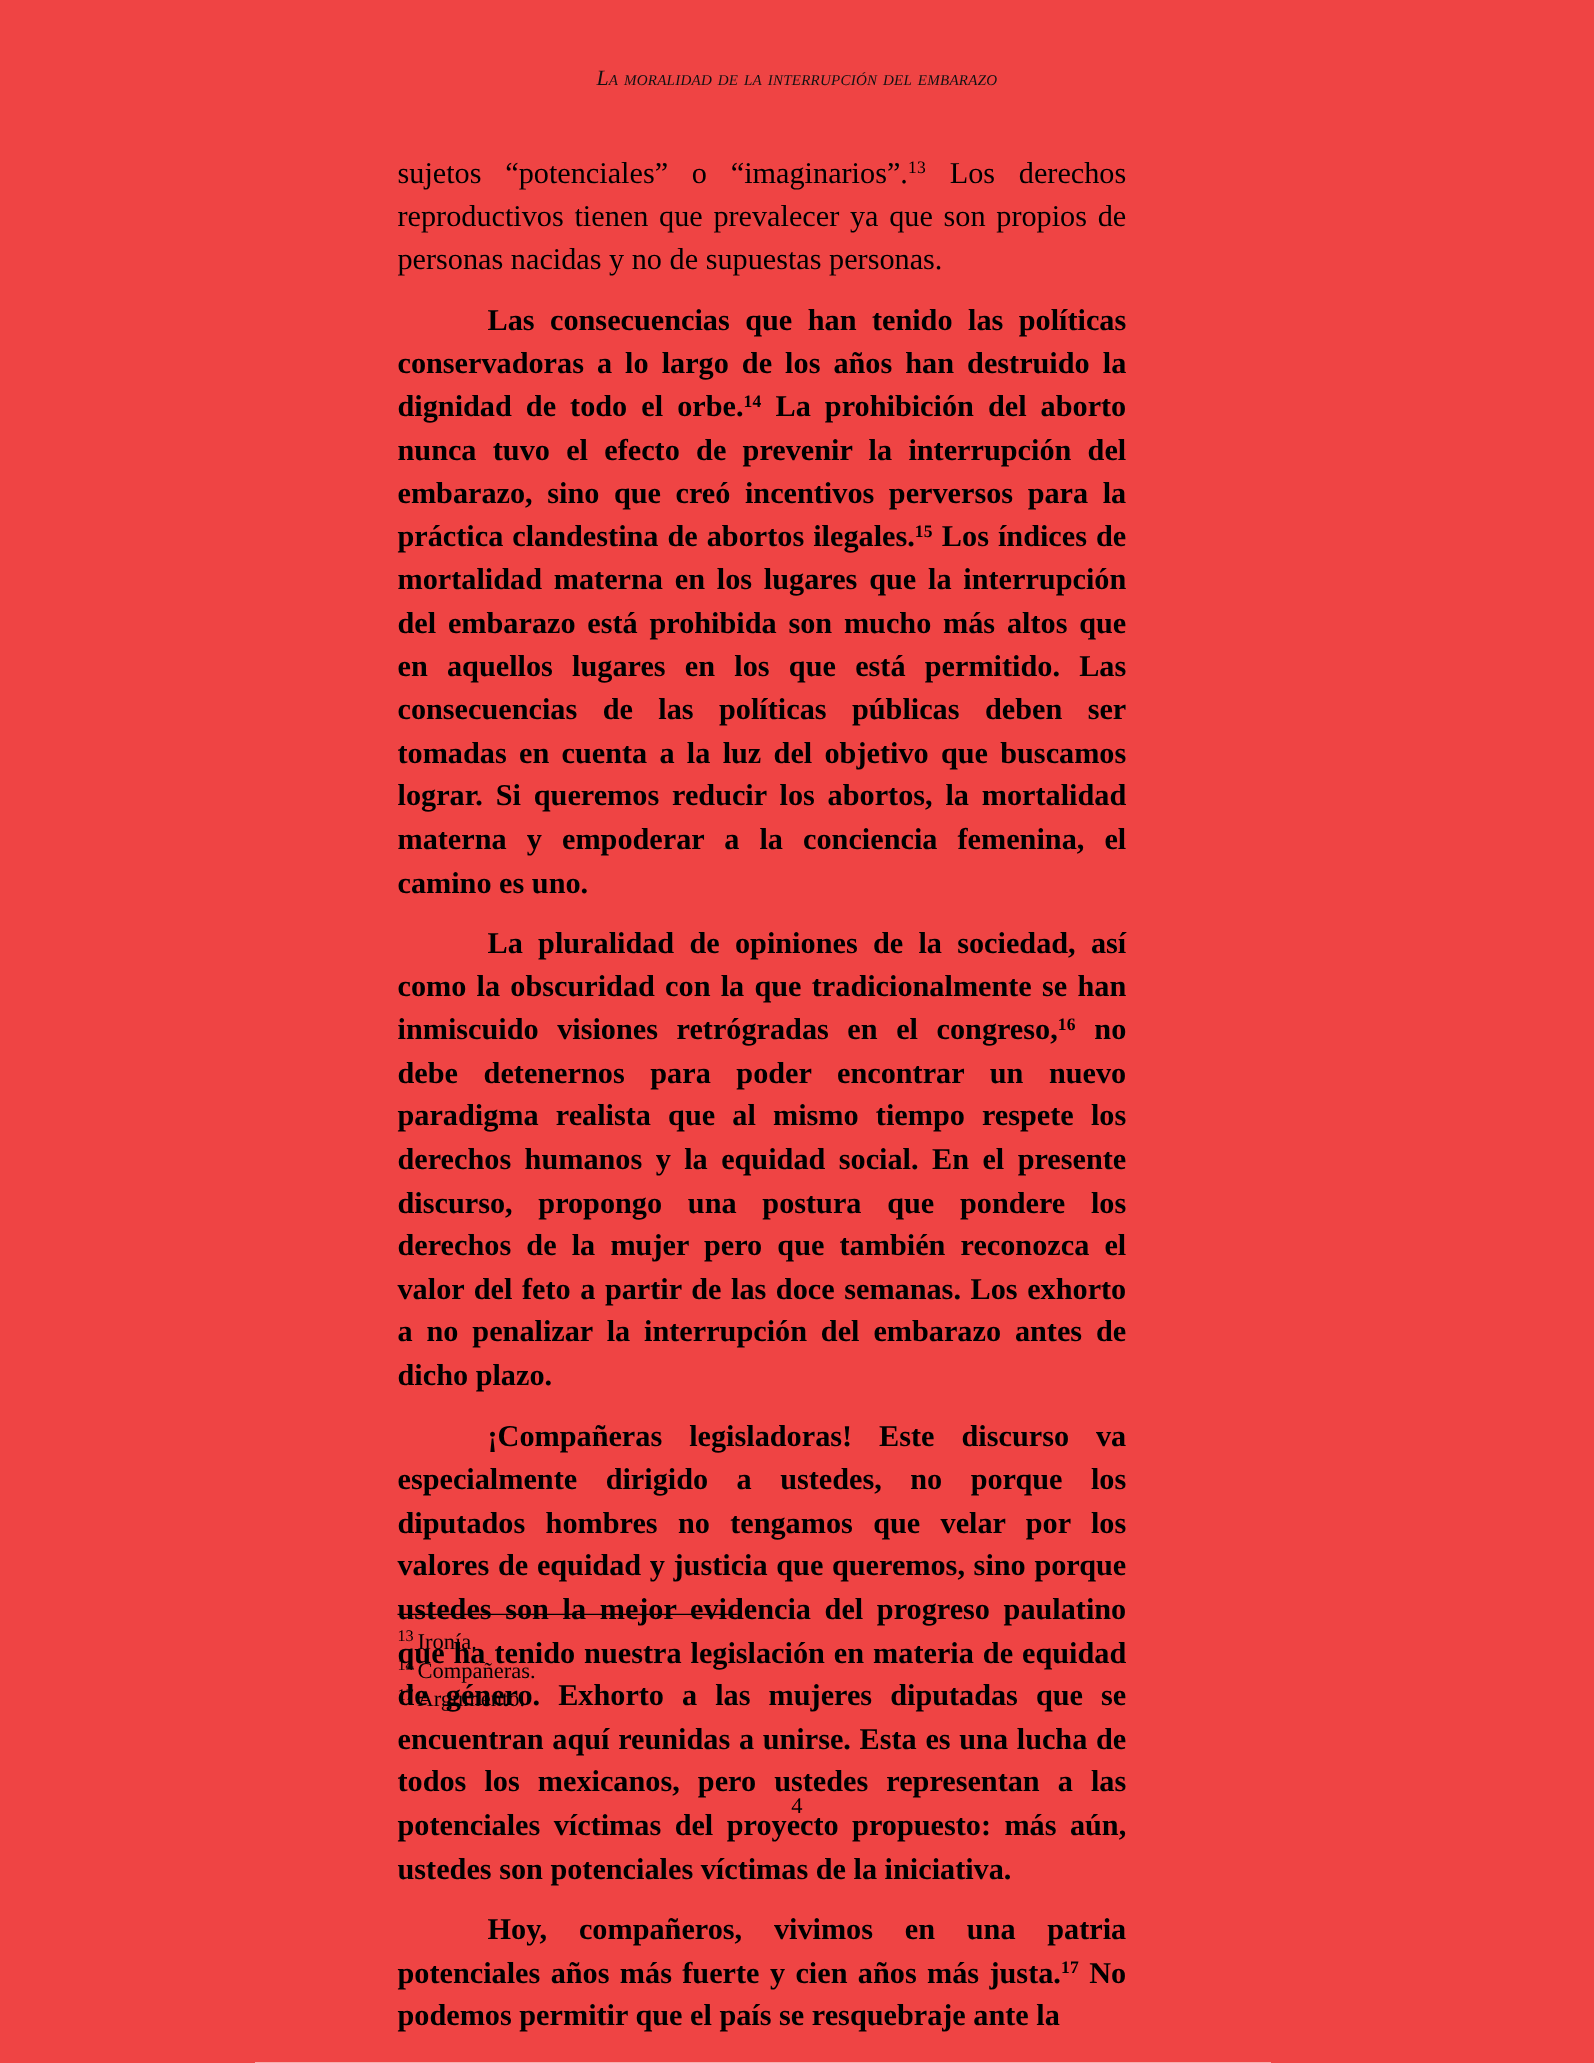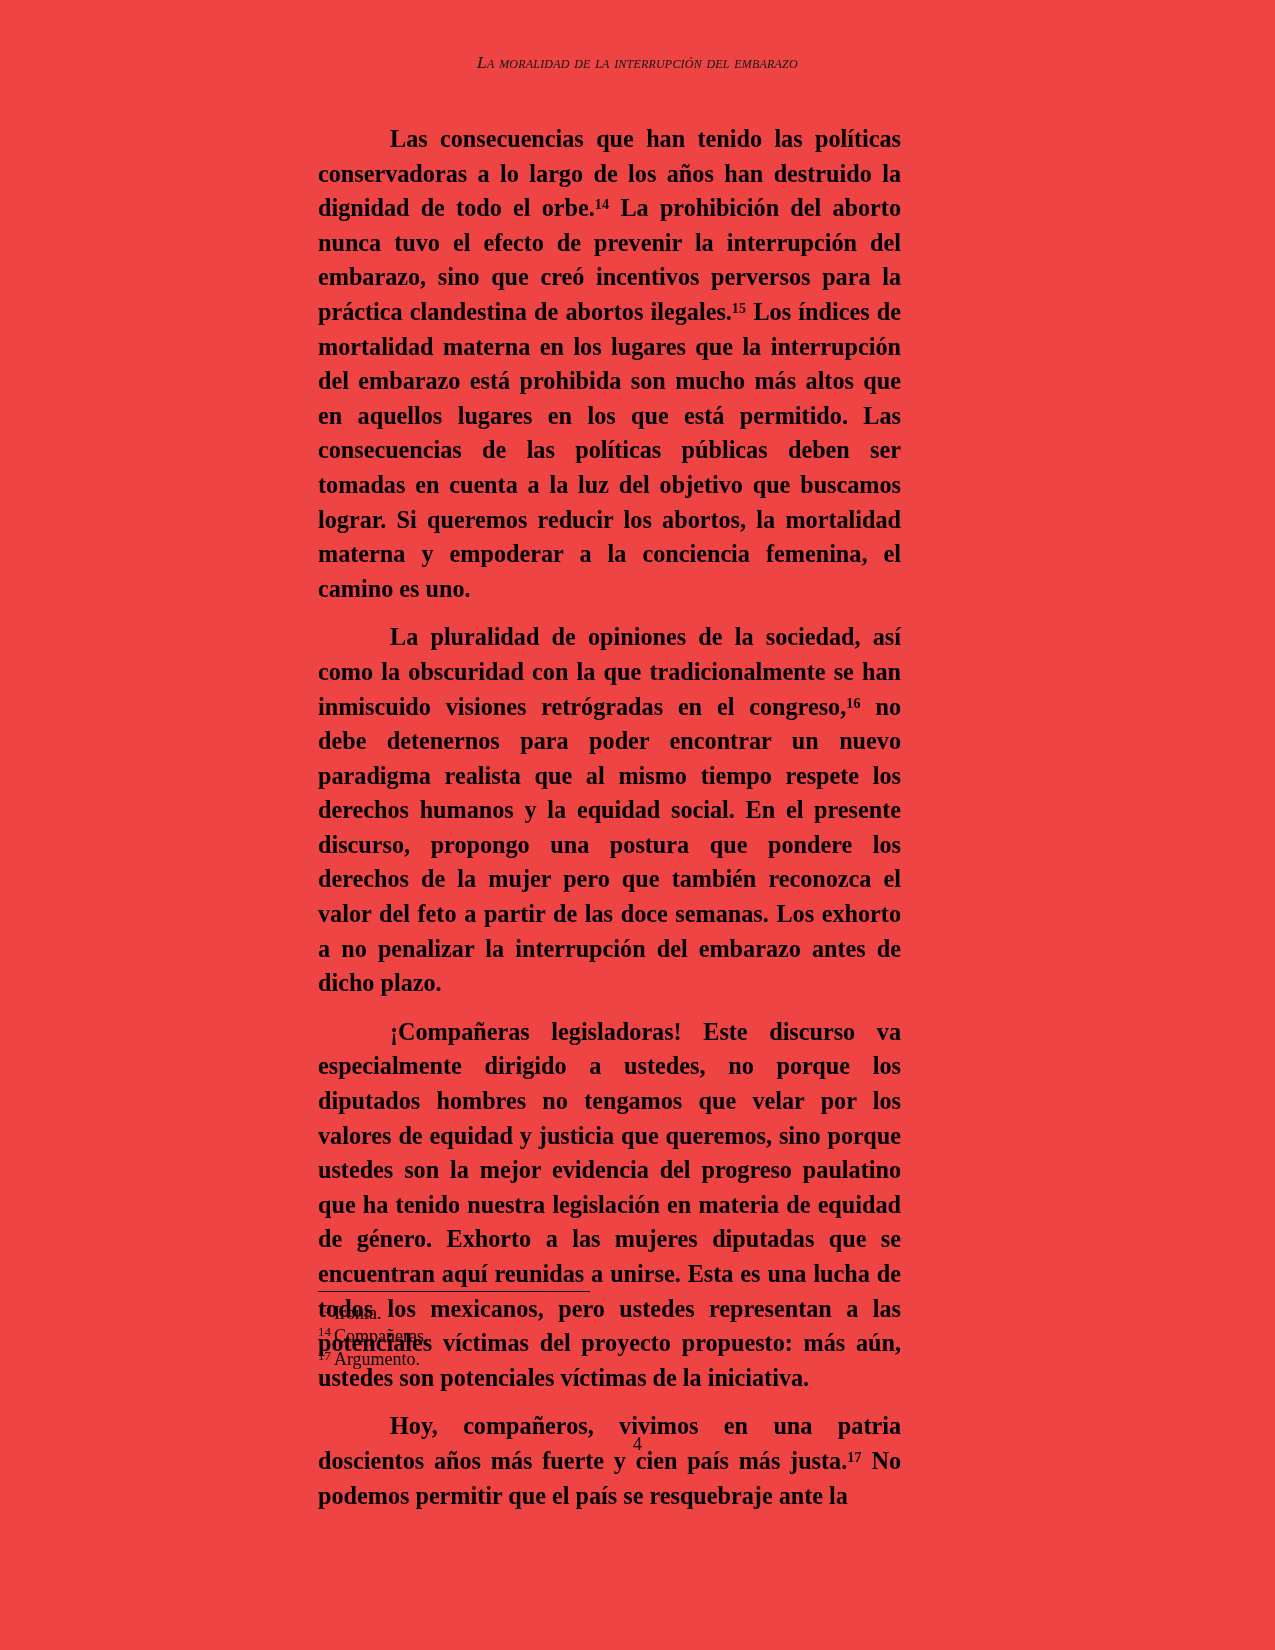--- a/index.html
+++ b/index.html
@@ -103,28 +103,29 @@
 </style>
 </head>
 <body>
 
 <div class="page">
 
   <div class="running-header">La moralidad de la interrupción del embarazo</div>
 
   <div class="textblock">
 
+    <p class="para"><span>sujetos “potenciales” o “imaginarios”.</span><sup class="fn">13</sup><span> Los derechos reproductivos tienen que prevalecer ya que son propios de personas nacidas y no de supuestas personas.</span></p>
 
     <p class="para indent"><span>Las consecuencias que han tenido las políticas conservadoras a lo largo de los años han destruido la dignidad de todo el orbe.</span><sup class="fn">14</sup><span> La prohibición del aborto nunca tuvo el efecto de prevenir la interrupción del embarazo, sino que creó incentivos perversos para la práctica clandestina de abortos ilegales.</span><sup class="fn">15</sup><span> Los índices de mortalidad materna en los lugares que la interrupción del embarazo está prohibida son mucho más altos que en aquellos lugares en los que está permitido. Las consecuencias de las políticas públicas deben ser tomadas en cuenta a la luz del objetivo que buscamos lograr. Si queremos reducir los abortos, la mortalidad materna y empoderar a la conciencia femenina, el camino es uno.</span></p>
 
     <p class="para indent"><span>La pluralidad de opiniones de la sociedad, así como la obscuridad con la que tradicionalmente se han inmiscuido visiones retrógradas en el congreso,</span><sup class="fn">16</sup><span> no debe detenernos para poder encontrar un nuevo paradigma realista que al mismo tiempo respete los derechos humanos y la equidad social. En el presente discurso, propongo una postura que pondere los derechos de la mujer pero que también reconozca el valor del feto a partir de las doce semanas. Los exhorto a no penalizar la interrupción del embarazo antes de dicho plazo.</span></p>
 
     <p class="para indent">¡Compañeras legisladoras! Este discurso va especialmente dirigido a ustedes, no porque los diputados hombres no tengamos que velar por los valores de equidad y justicia que queremos, sino porque ustedes son la mejor evidencia del progreso paulatino que ha tenido nuestra legislación en materia de equidad de género. Exhorto a las mujeres diputadas que se encuentran aquí reunidas a unirse. Esta es una lucha de todos los mexicanos, pero ustedes representan a las potenciales víctimas del proyecto propuesto: más aún, ustedes son potenciales víctimas de la iniciativa.</p>
 
-    <p class="para indent"><span>Hoy, compañeros, vivimos en una patria doscientos años más fuerte y cien país más justa.</span><sup class="fn">17</sup><span> No podemos permitir que el país se resquebraje ante la</span></p>
+    <p class="para indent"><span>Hoy, compañeros, vivimos en una patria potenciales años más fuerte y cien años más justa.</span><sup class="fn">17</sup><span> No podemos permitir que el país se resquebraje ante la</span></p>
 
   </div>
 
   <div class="footnote-rule"></div>
 
   <div class="footnotes">
     <div class="footnote"><span class="marker">13</span><span>Ironía.</span></div>
     <div class="footnote"><span class="marker">14</span><span>Compañeras.</span></div>
     <div class="footnote"><span class="marker">17</span><span>Argumento.</span></div>
   </div>

